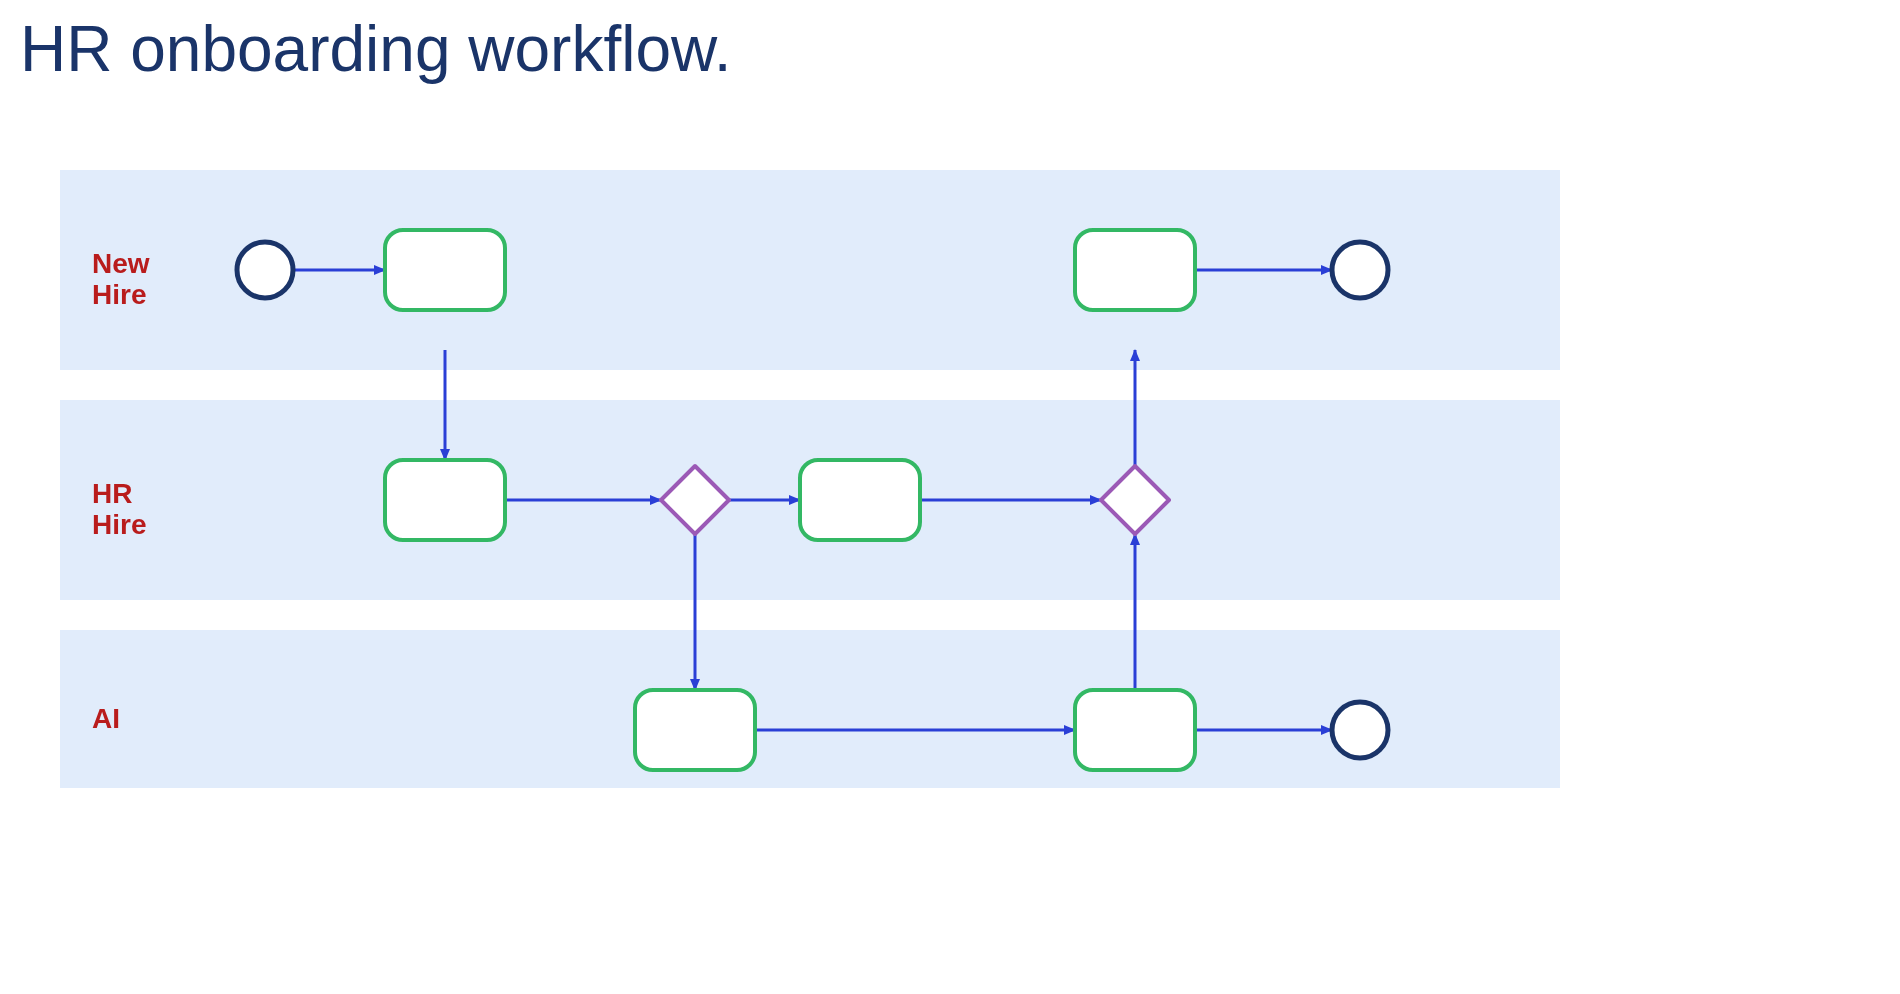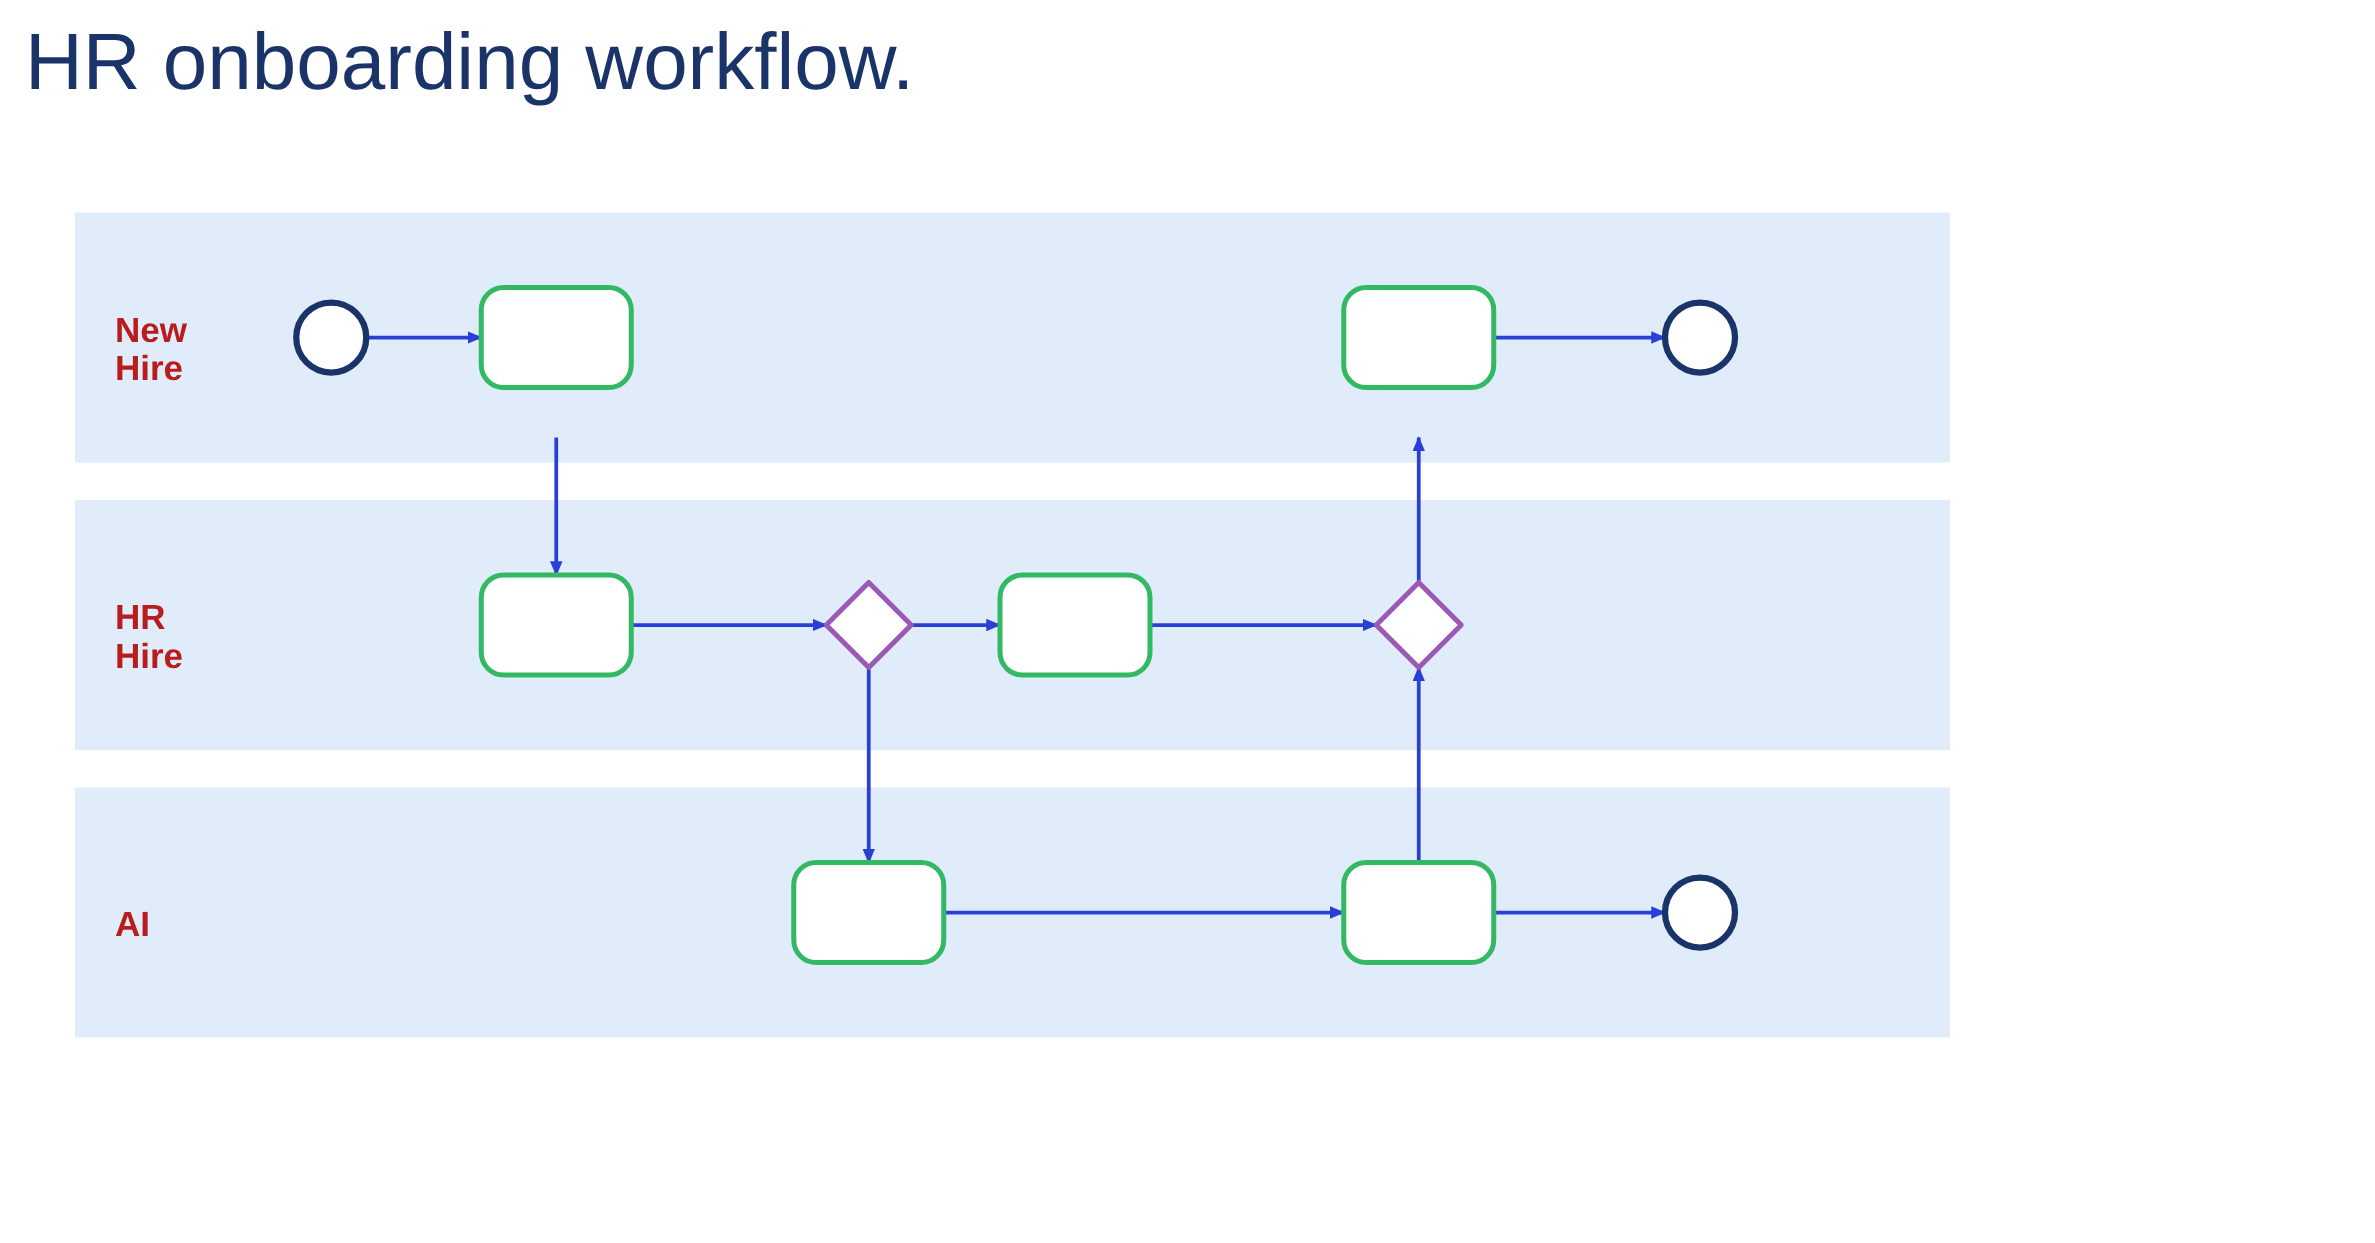--- a/index.html
+++ b/index.html
@@ -2,21 +2,21 @@
 <html><head>
 <meta charset="utf-8">
 <style>
 html,body{margin:0;padding:0;background:#fff;font-family:"Segoe UI",Arial,sans-serif;color:#1a3469;}
 .page{width:1900px;height:994px;position:relative;}
 .title{position:absolute;left:20px;top:12px;font-size:64px;font-weight:400;color:#1a3469;}
 .lanes{position:absolute;left:60px;top:170px;}
 .lane{position:relative;width:1500px;background:#e1ecfb;border-radius:0;}
 .lane.lane1{height:200px;margin-bottom:30px;}
 .lane.lane2{height:200px;margin-bottom:30px;}
-.lane.lane3{height:200px;}
+.lane.lane3{height:158px;}
 .lane-label{position:absolute;left:32px;top:50%;transform:translateY(-50%);font-size:28px;font-weight:700;color:#b91c1c;line-height:1.1;white-space:pre-line;margin-top:10px;}
 svg.overlay{position:absolute;left:0;top:0;pointer-events:none;}
 </style>
 </head>
 <body>
 
 <div class="page">
   <div class="title">HR onboarding workflow.</div>
   <div class="lanes">
     <div class="lane lane1">

